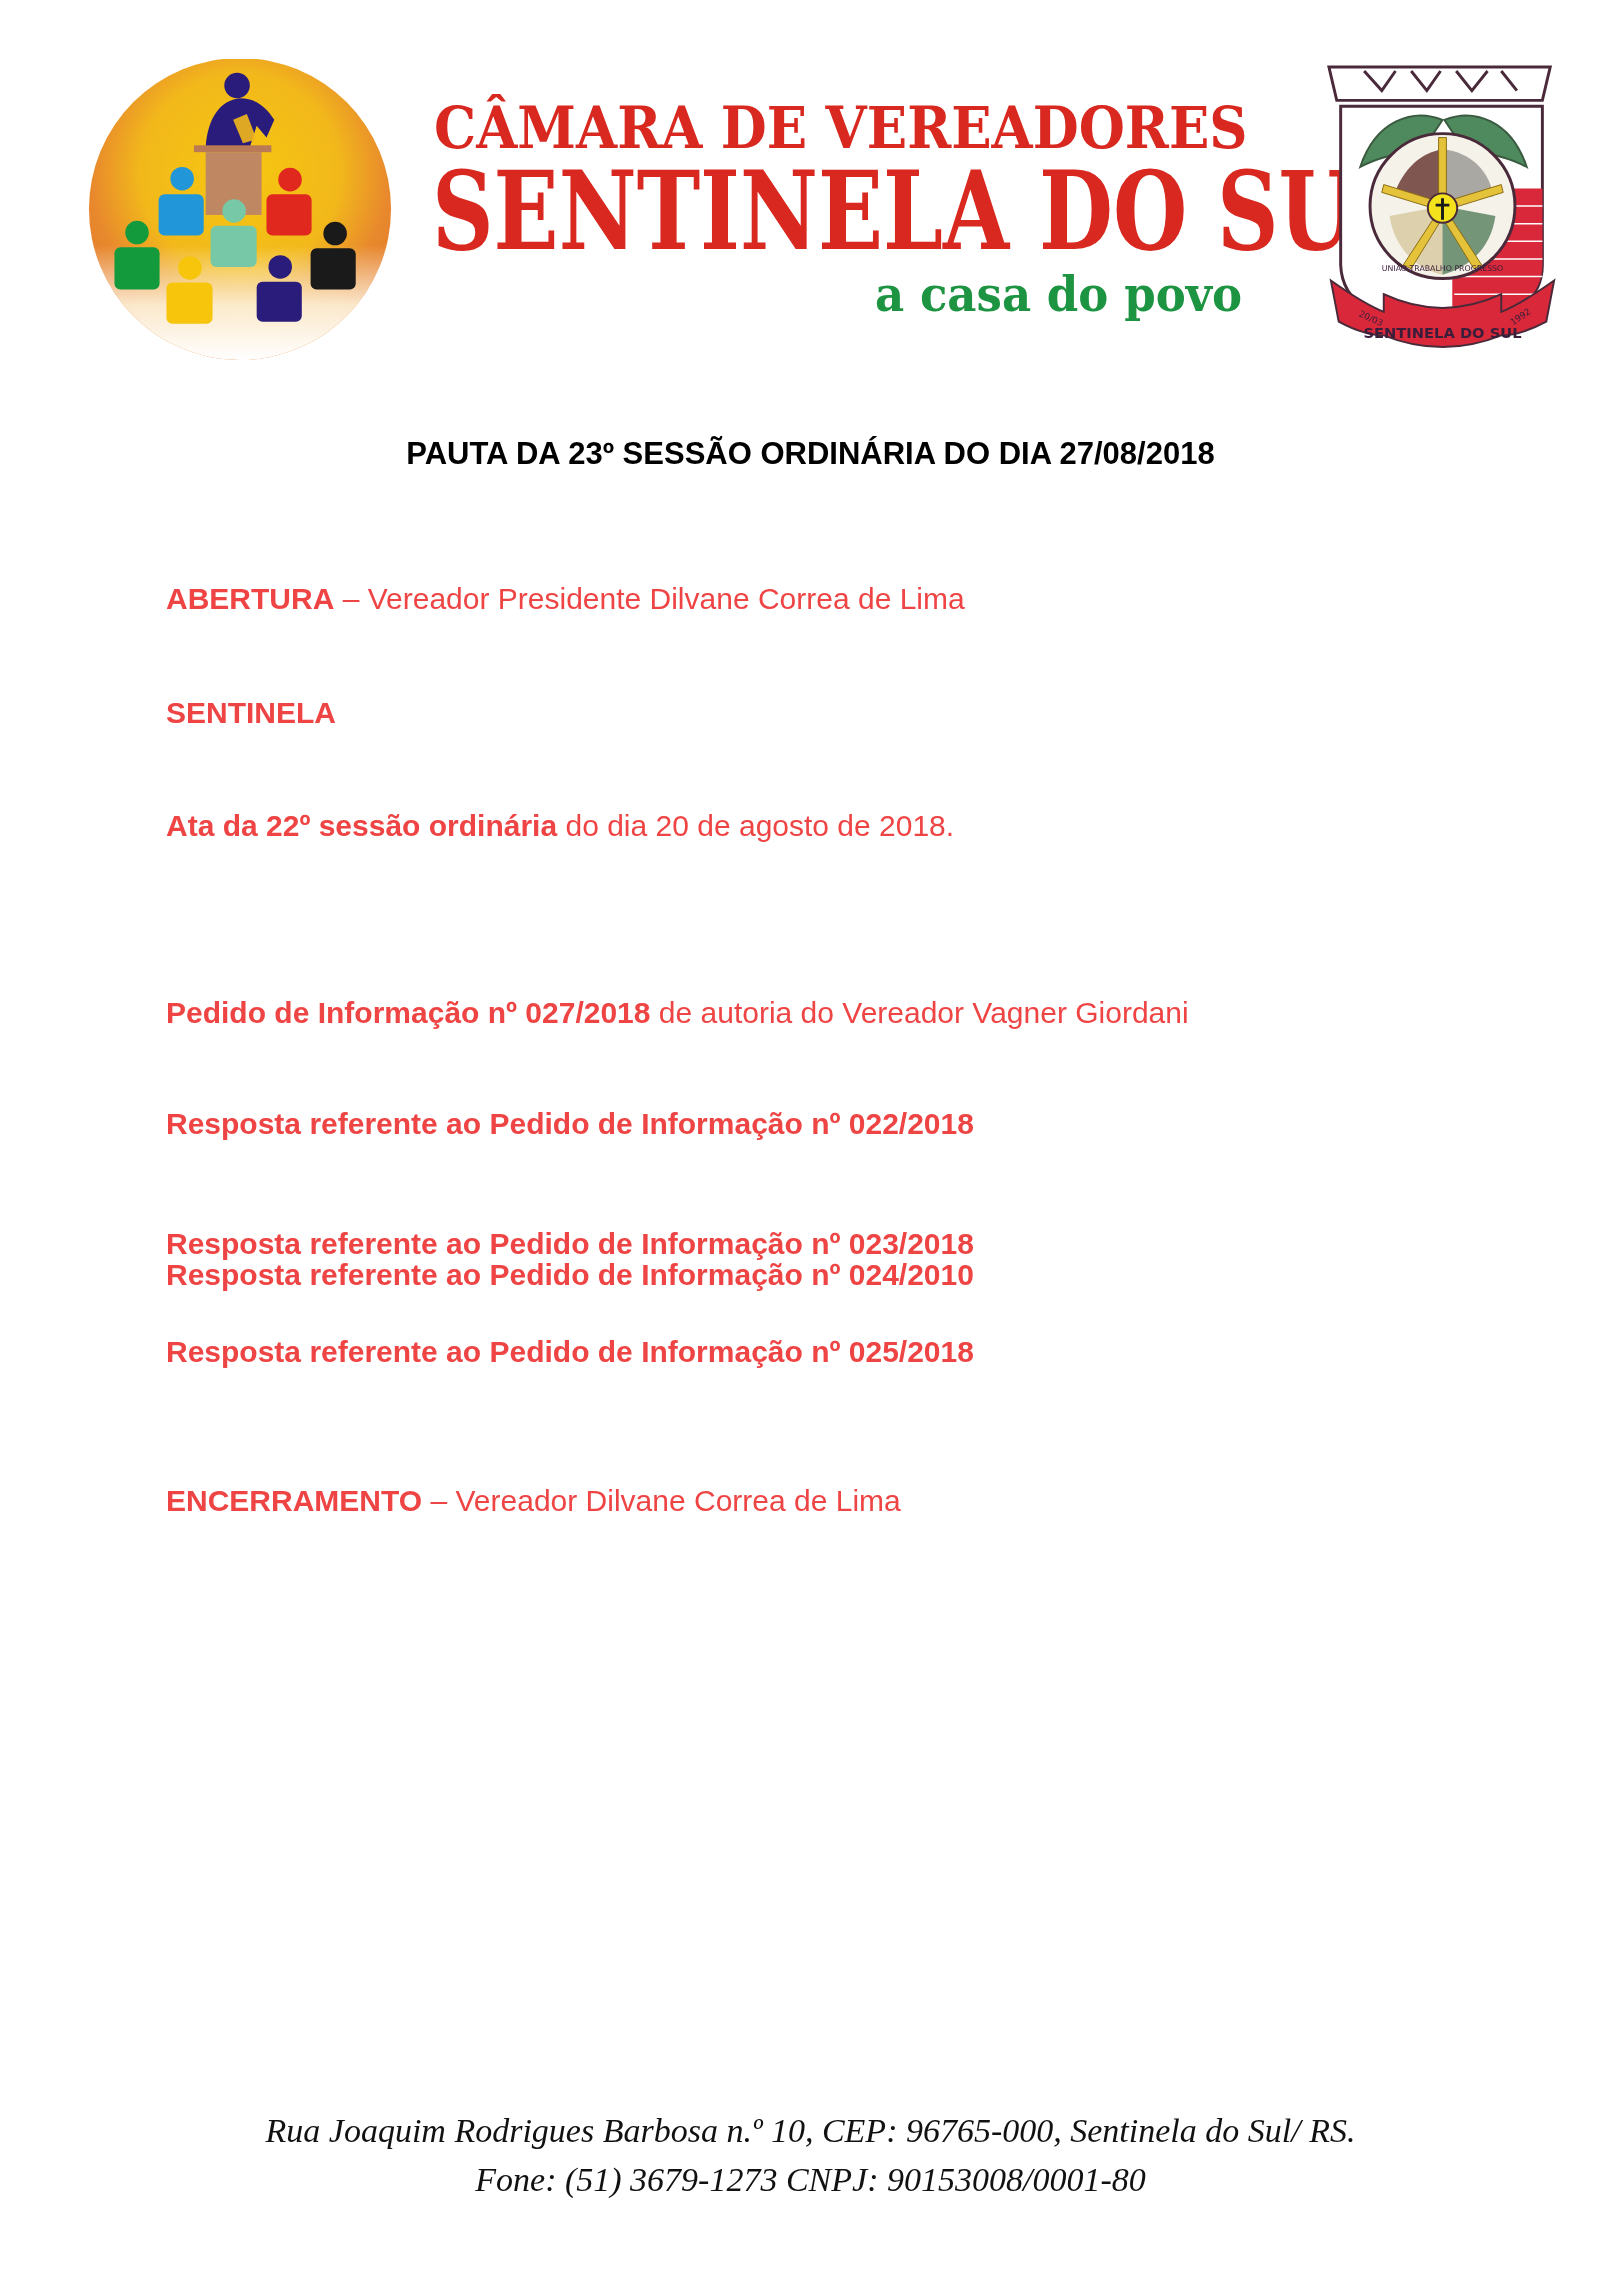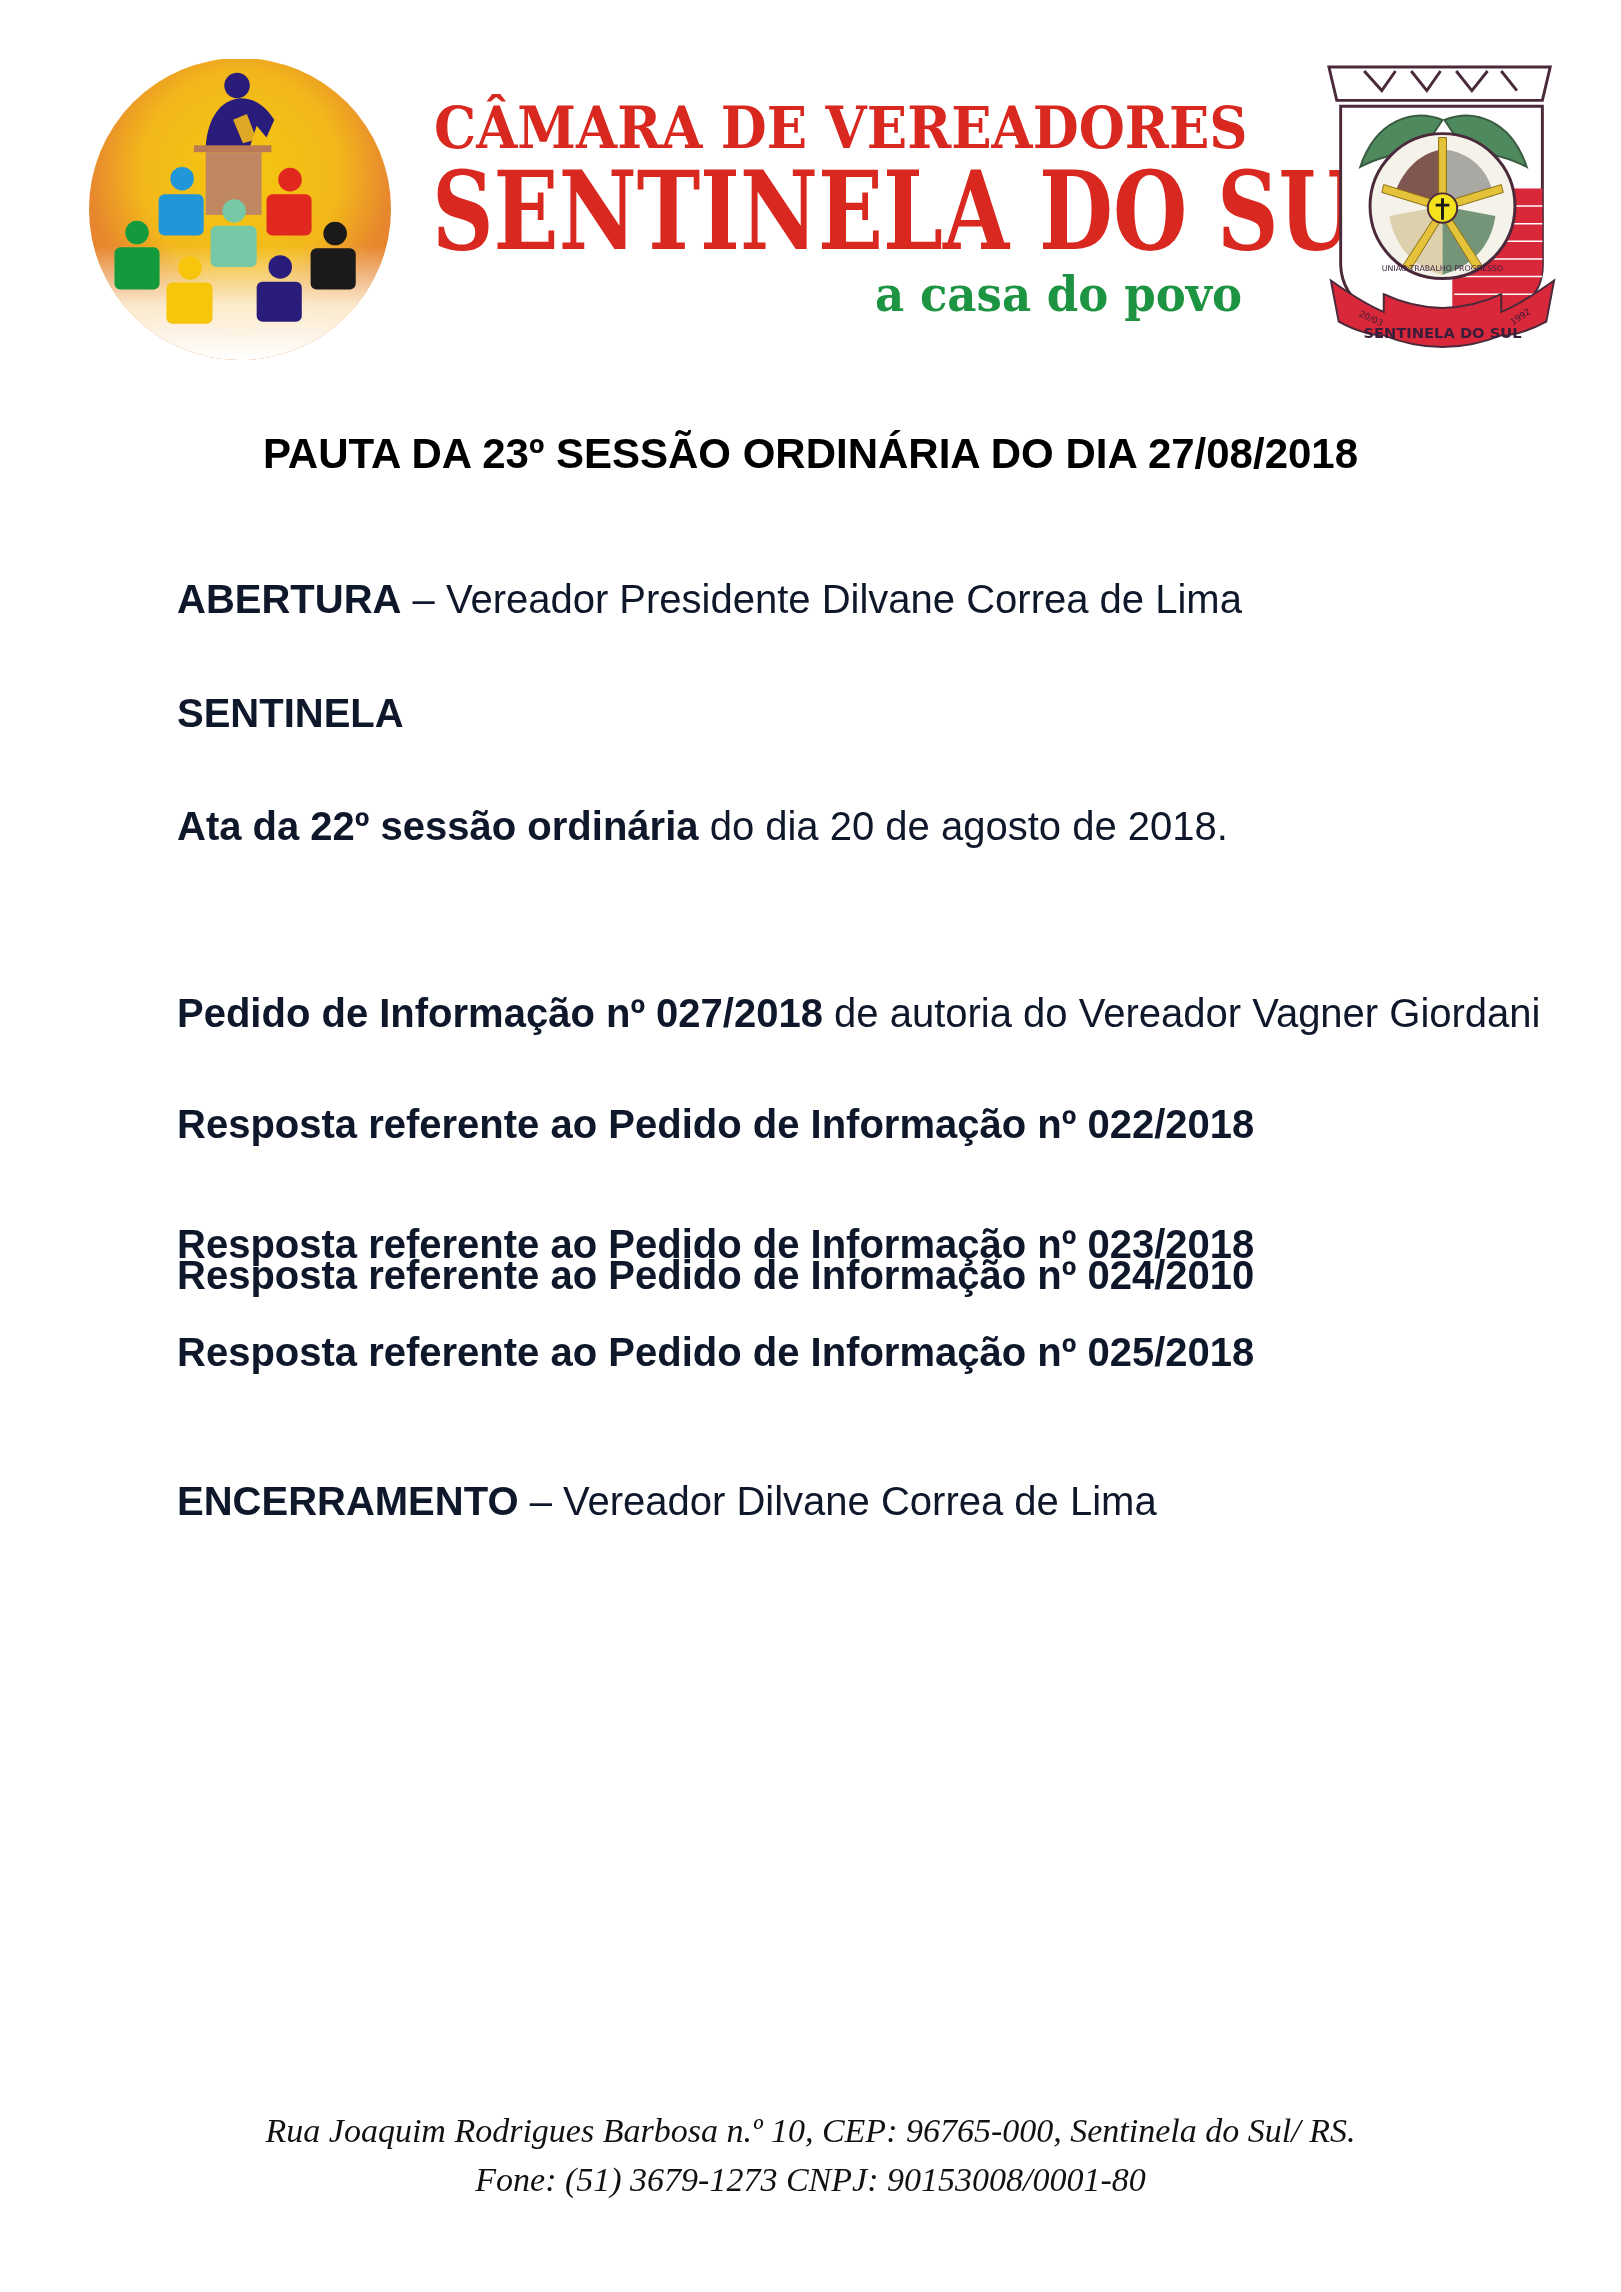--- a/index.html
+++ b/index.html
@@ -1,20 +1,20 @@
 <!DOCTYPE html>
 <html><head>
 <meta charset="utf-8">
 <style>
   html, body { margin: 0; padding: 0; background: #ffffff; }
   body { width: 1621px; height: 2293px; position: relative; overflow: hidden; font-family: "Liberation Sans", sans-serif; color: #000; }
   .abs { position: absolute; }
-  .line { position: absolute; left: 177px; font-size: 40px; line-height: 30px; white-space: nowrap; color: #0f172a; }
+  .line { position: absolute; left: 166px; font-size: 30px; line-height: 30px; white-space: nowrap; color: #ef4444; }
   .b { font-weight: bold; }
-  .title { position: absolute; left: 0; width: 1621px; top: 439px; text-align: center; font-size: 42px; line-height: 30px; font-weight: bold; white-space: nowrap; }
+  .title { position: absolute; left: 0; width: 1621px; top: 439px; text-align: center; font-size: 31px; line-height: 30px; font-weight: bold; white-space: nowrap; }
   .hdr-red { position: absolute; color: #d8281f; font-family: "DejaVu Serif", serif; font-weight: bold; white-space: nowrap; letter-spacing: 0px; }
   .hdr-1 { left: 434px; top: 98px; font-size: 57px; line-height: 59px; transform: scaleX(0.93); transform-origin: left top; }
   .hdr-2 { left: 432px; top: 157px; font-size: 108px; line-height: 108px; transform: scaleX(0.79) scaleY(1.0); transform-origin: left top; }
   .hdr-green { position: absolute; left: 875px; top: 267px; color: #1c9441; font-family: "DejaVu Serif", serif; font-weight: bold; font-size: 49px; line-height: 55px; white-space: nowrap; transform: scaleX(0.92); transform-origin: left top; }
   .footer { position: absolute; left: 0; width: 1621px; text-align: center; font-family: "Liberation Serif", serif; font-style: italic; font-size: 34px; line-height: 43px; color: #111; white-space: nowrap; }
   .footer-1 { top: 2109px; }
   .footer-2 { top: 2158px; font-family: Liberation Serif, serif; }
 </style>
 </head>
 <body>

